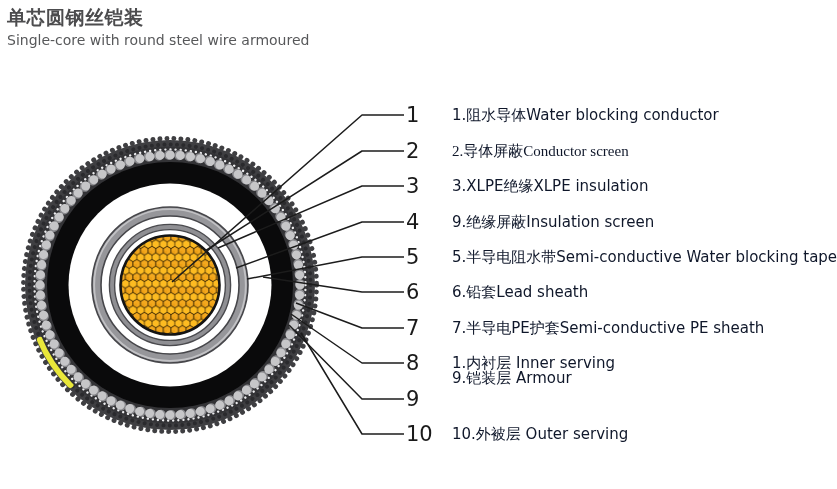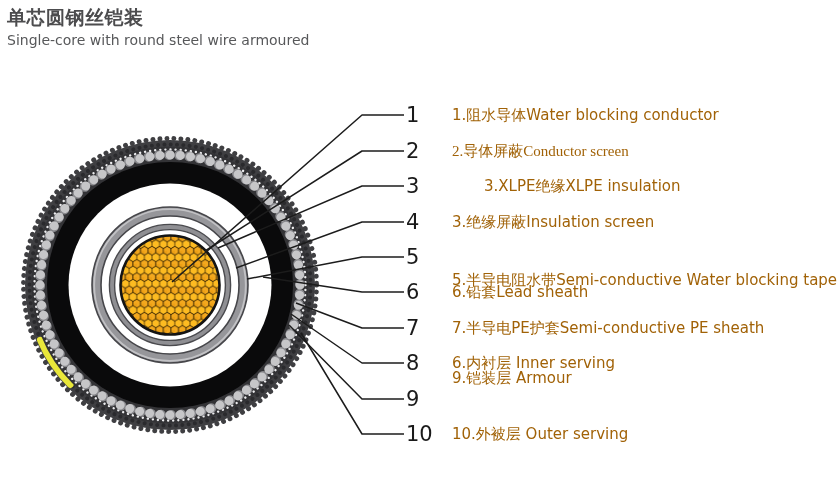--- a/index.html
+++ b/index.html
@@ -9,21 +9,21 @@
   }
   .hdr{position:absolute;left:7px;top:6px;}
   .title{font-size:19px;font-weight:bold;color:#4c4c4e;letter-spacing:.5px;line-height:23px;}
   .subtitle{font-size:14px;font-weight:normal;color:#57585a;line-height:20px;margin-top:1px;}
   .diagram-svg{position:absolute;left:0;top:0;}
   .num{
     position:absolute;left:406px;font-size:21px;color:#1a1a1a;line-height:22px;
     white-space:nowrap;
   }
   .row{
-    position:absolute;left:452px;font-size:15px;color:#a16207;line-height:20px;
+    position:absolute;left:452px;font-size:15px;color:#0f172a;line-height:20px;
     white-space:nowrap;
   }
 </style>
 </head>
 <body>
 
 <div class="page">
 
   <div class="hdr">
     <div class="title">单芯圆钢丝铠装</div>
@@ -101,22 +101,22 @@
   <div class="num" style="top:211px;">4</div>
   <div class="num" style="top:246px;">5</div>
   <div class="num" style="top:281px;">6</div>
   <div class="num" style="top:317px;">7</div>
   <div class="num" style="top:352px;">8</div>
   <div class="num" style="top:388px;">9</div>
   <div class="num" style="top:423px;">10</div>
 
   <div class="row" style="top:105px;">1.阻水导体Water blocking conductor</div>
   <div class="row" style="top:141px;font-family:Liberation Serif, serif;">2.导体屏蔽Conductor screen</div>
-  <div class="row" style="top:176px;margin-left:32px;">3.XLPE绝缘XLPE insulation</div>
-  <div class="row" style="top:212px;">3.绝缘屏蔽Insulation screen</div>
-  <div class="row" style="top:247px;margin-top:23px;">5.半导电阻水带Semi-conductive Water blocking tape</div>
+  <div class="row" style="top:176px;">3.XLPE绝缘XLPE insulation</div>
+  <div class="row" style="top:212px;">9.绝缘屏蔽Insulation screen</div>
+  <div class="row" style="top:247px;">5.半导电阻水带Semi-conductive Water blocking tape</div>
   <div class="row" style="top:282px;">6.铅套Lead sheath</div>
   <div class="row" style="top:318px;">7.半导电PE护套Semi-conductive PE sheath</div>
-  <div class="row" style="top:353px;">6.内衬层 Inner serving</div>
+  <div class="row" style="top:353px;">1.内衬层 Inner serving</div>
   <div class="row" style="top:368px;">9.铠装层 Armour</div>
   <div class="row" style="top:424px;">10.外被层 Outer serving</div>
 
 </div>
 
 </body></html>

